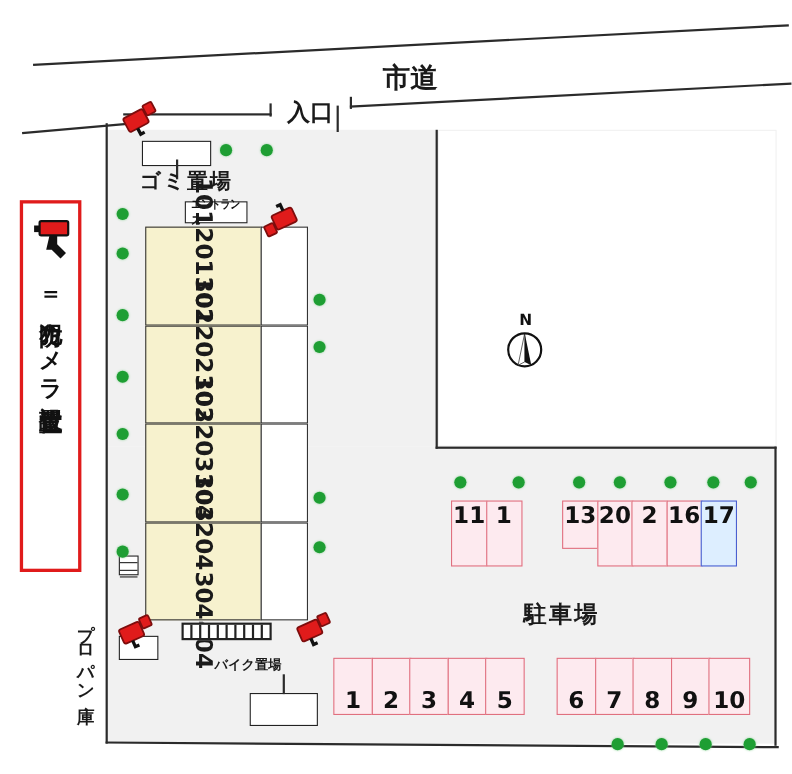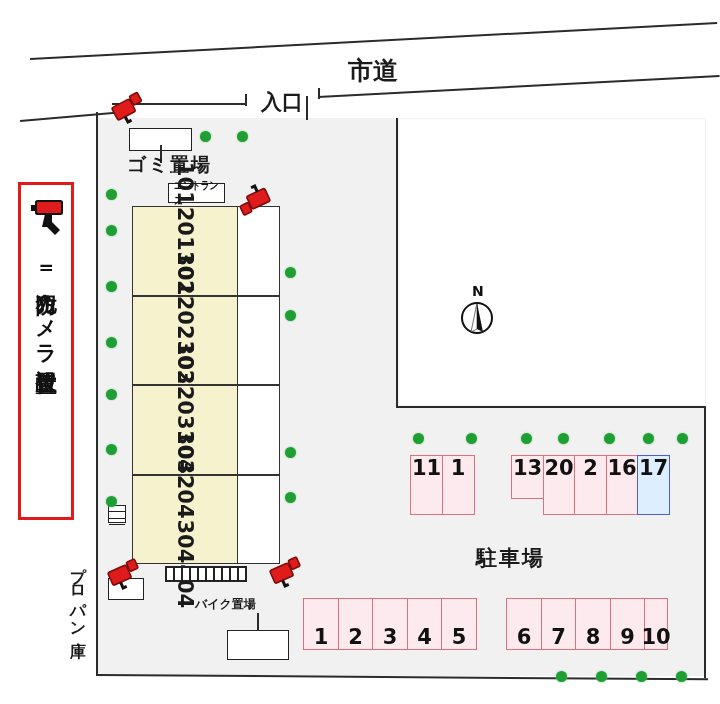--- a/index.html
+++ b/index.html
@@ -251,21 +251,21 @@
     <div class="pstall" style="width:36px;height:52px;margin-left:-1.5px;">3</div>
     <div class="pstall" style="width:36px;height:52px;margin-left:-1.5px;">4</div>
     <div class="pstall" style="width:36px;height:52px;margin-left:-1.5px;">5</div>
   </div>
 
   <div class="pgroup" style="left:506px;top:598px;height:52px;">
     <div class="pstall" style="width:36px;height:52px;">6</div>
     <div class="pstall" style="width:36px;height:52px;margin-left:-1.5px;">7</div>
     <div class="pstall" style="width:36px;height:52px;margin-left:-1.5px;">8</div>
     <div class="pstall" style="width:36px;height:52px;margin-left:-1.5px;">9</div>
-    <div class="pstall" style="width:24px;height:52px;margin-left:-1.5px;">10</div>
+    <div class="pstall" style="width:38px;height:52px;margin-left:-1.5px;">10</div>
   </div>
 
   <div id="compass">
     <div class="nlab">N</div>
     <svg width="34" height="36" viewBox="0 0 34 36" style="position:absolute;left:0;top:15px;">
       <circle cx="17" cy="17" r="15" fill="none" stroke="#111" stroke-width="2"></circle>
       <path d="M17 2 L23 31 L17 28 Z" fill="#111"></path>
       <path d="M17 2 L11 31 L17 28 Z" fill="#fff" stroke="#111" stroke-width="0.6"></path>
     </svg>
   </div>

